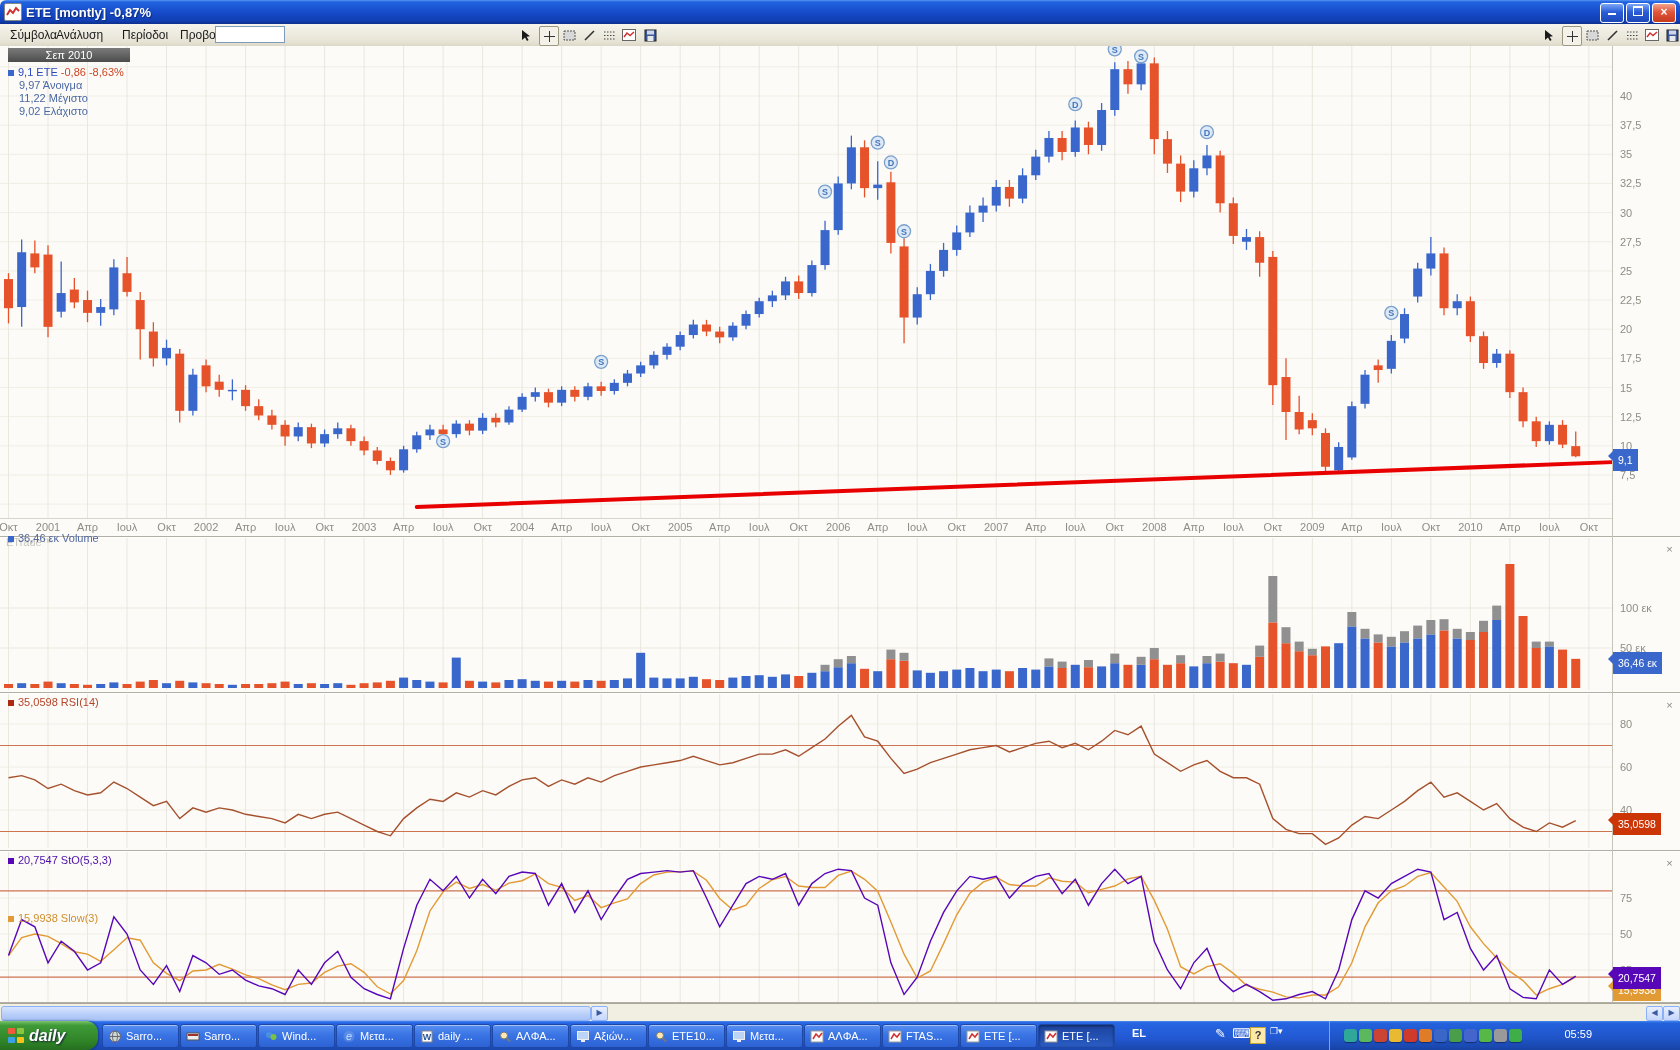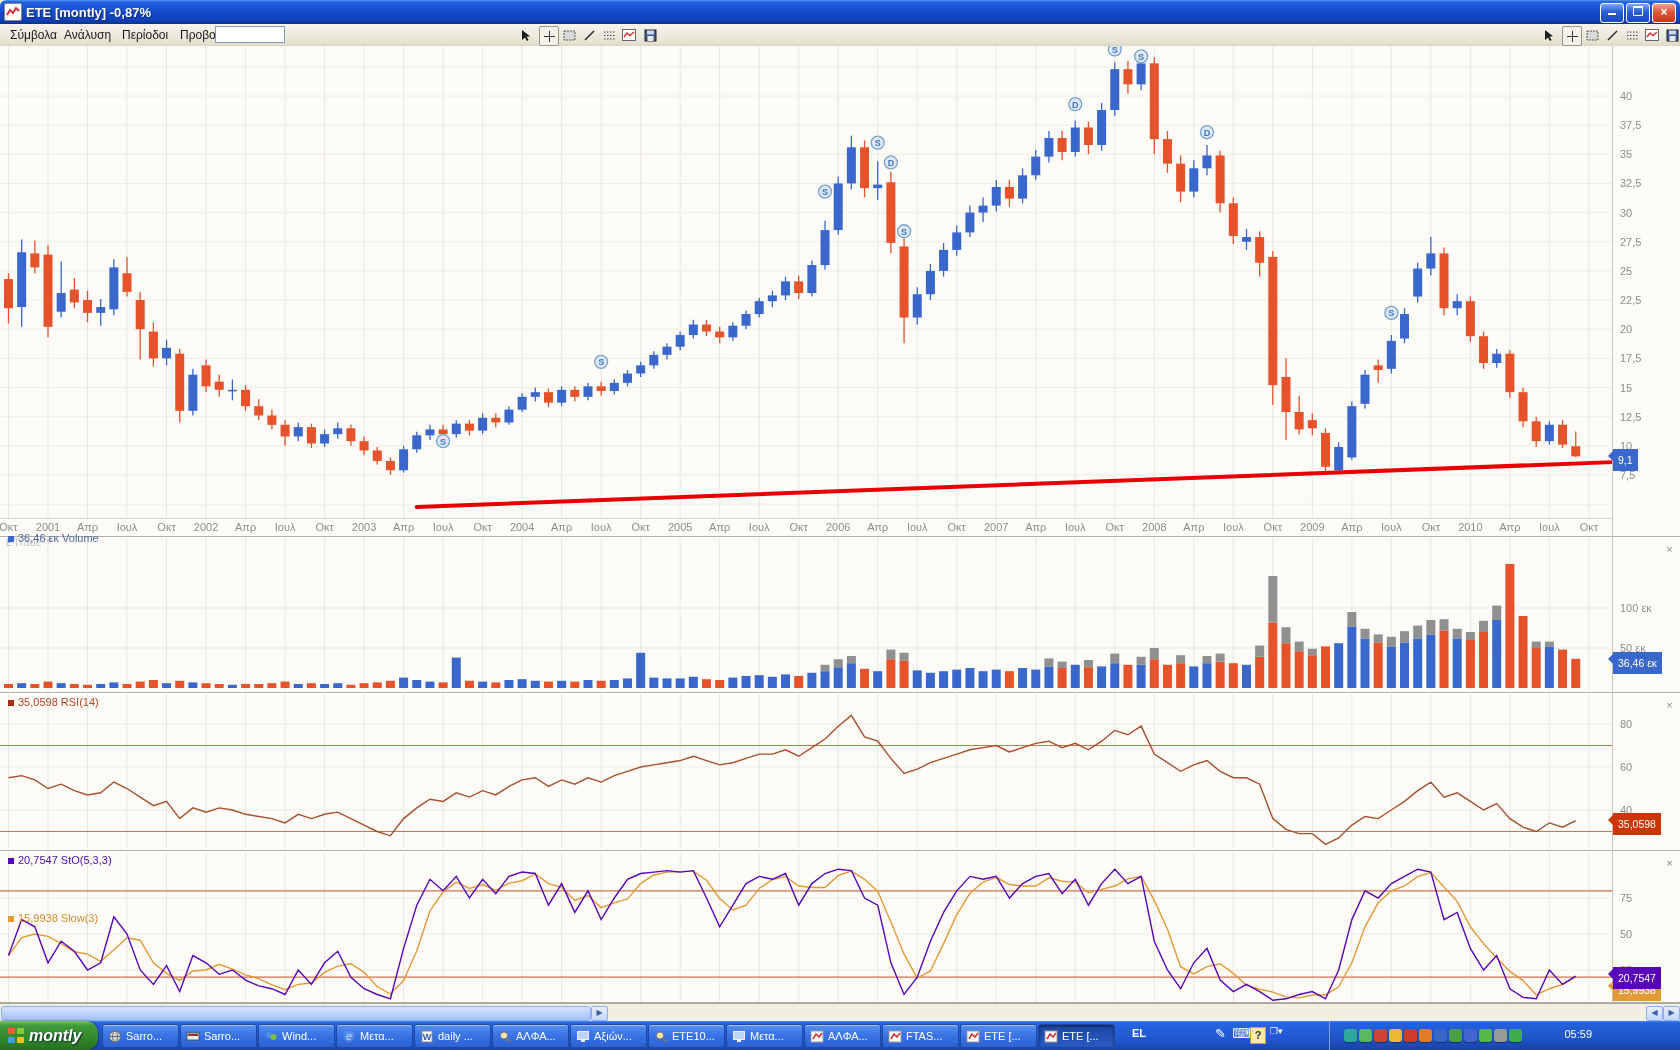--- a/index.html
+++ b/index.html
@@ -114,21 +114,21 @@
     <span class="title">ETE [montly] -0,87%</span>
     <span class="winbtns">
       <span class="wbtn"><span class="minglyph"></span></span>
       <span class="wbtn"><span class="restglyph"></span></span>
       <span class="wbtn close">×</span>
     </span>
   </div>
 
   <div class="menubar">
     <span class="menu-item" style="left:6px">Σύμβολα</span>
-    <span class="menu-item" style="left:60px">Ανάλυση</span>
+    <span class="menu-item" style="left:52px">Ανάλυση</span>
     <span class="menu-item" style="left:118px">Περίοδοι</span>
     <span class="menu-item" style="left:176px">Προβολή</span>
     <input class="symbol-input" value="" style="">
     <span id="toolset-left"><span class="tool" style="left: 517px;">
           <svg width="12" height="13">
             <path d="M2,1 L2,11 L5,8.5 L7,12 L8.6,11 L6.6,7.8 L10,7.2 Z" fill="#1a1a1a"></path>
           </svg>
         </span><span class="tool sel" style="left: 539px;">
           <svg width="13" height="13">
             <line x1="6.5" y1="1" x2="6.5" y2="12" stroke="#333"></line>
@@ -904,20 +904,29 @@
           <text x="1351.84" y="485" text-anchor="middle" fill="#8e8e85" font-size="11">Απρ</text>
           <text x="1391.35" y="485" text-anchor="middle" fill="#8e8e85" font-size="11">Ιουλ</text>
           <text x="1430.86" y="485" text-anchor="middle" fill="#8e8e85" font-size="11">Οκτ</text>
           <text x="1470.37" y="485" text-anchor="middle" fill="#8e8e85" font-size="11">2010</text>
           <text x="1509.8799999999999" y="485" text-anchor="middle" fill="#8e8e85" font-size="11">Απρ</text>
           <text x="1549.39" y="485" text-anchor="middle" fill="#8e8e85" font-size="11">Ιουλ</text>
           <text x="1588.9" y="485" text-anchor="middle" fill="#8e8e85" font-size="11">Οκτ</text>
         </g>
       </svg>
 
+    <div class="infobox">
+      <div class="period-chip">Σεπ 2010</div>
+      <div class="info-line">
+        <span class="sq"></span><span class="q">9,1 ETE</span>&nbsp;<span class="chg">-0,86 -8,63%</span>
+      </div>
+      <div class="info-line ind">9,97 Άνοιγμα</div>
+      <div class="info-line ind">11,22 Μέγιστο</div>
+      <div class="info-line ind">9,02 Ελάχιστο</div>
+    </div>
 
     <div class="watermark">ETrade™</div>
 
     <div class="pane-header hdr-vol"><span class="b"></span><span>36,46 εκ Volume</span></div>
     <div class="pane-header hdr-rsi"><span class="b"></span><span>35,0598 RSI(14)</span></div>
     <div class="pane-header hdr-stk"><span class="b"></span><span>20,7547 StO(5,3,3)</span></div>
     <div class="pane-header hdr-std"><span class="b"></span><span>15,9938 Slow(3)</span></div>
 
     <div class="pane-close pc-vol">×</div>
     <div class="pane-close pc-rsi">×</div>
@@ -938,21 +947,21 @@
   </div>
 
   <div class="taskbar">
     <div class="startbtn">
       <span class="flag">
           <i class="f1"></i>
           <i class="f2"></i>
           <i class="f3"></i>
           <i class="f4"></i>
         </span>
-      <span>montly</span>
+      <span>daily</span>
     </div>
     <div id="task-strip">
         <div class="task" style="left: 102px; width: 75px;">
           <span class="ti"><svg width="14" height="13">
               <circle cx="7" cy="6.5" r="5.5" fill="#cfd8cf" stroke="#667"></circle>
               <ellipse cx="7" cy="6.5" rx="2.5" ry="5.5" fill="none" stroke="#667"></ellipse>
               <line x1="1.5" y1="6.5" x2="12.5" y2="6.5" stroke="#667"></line>
             </svg></span>
           <span>Sarro...</span>
         </div>

